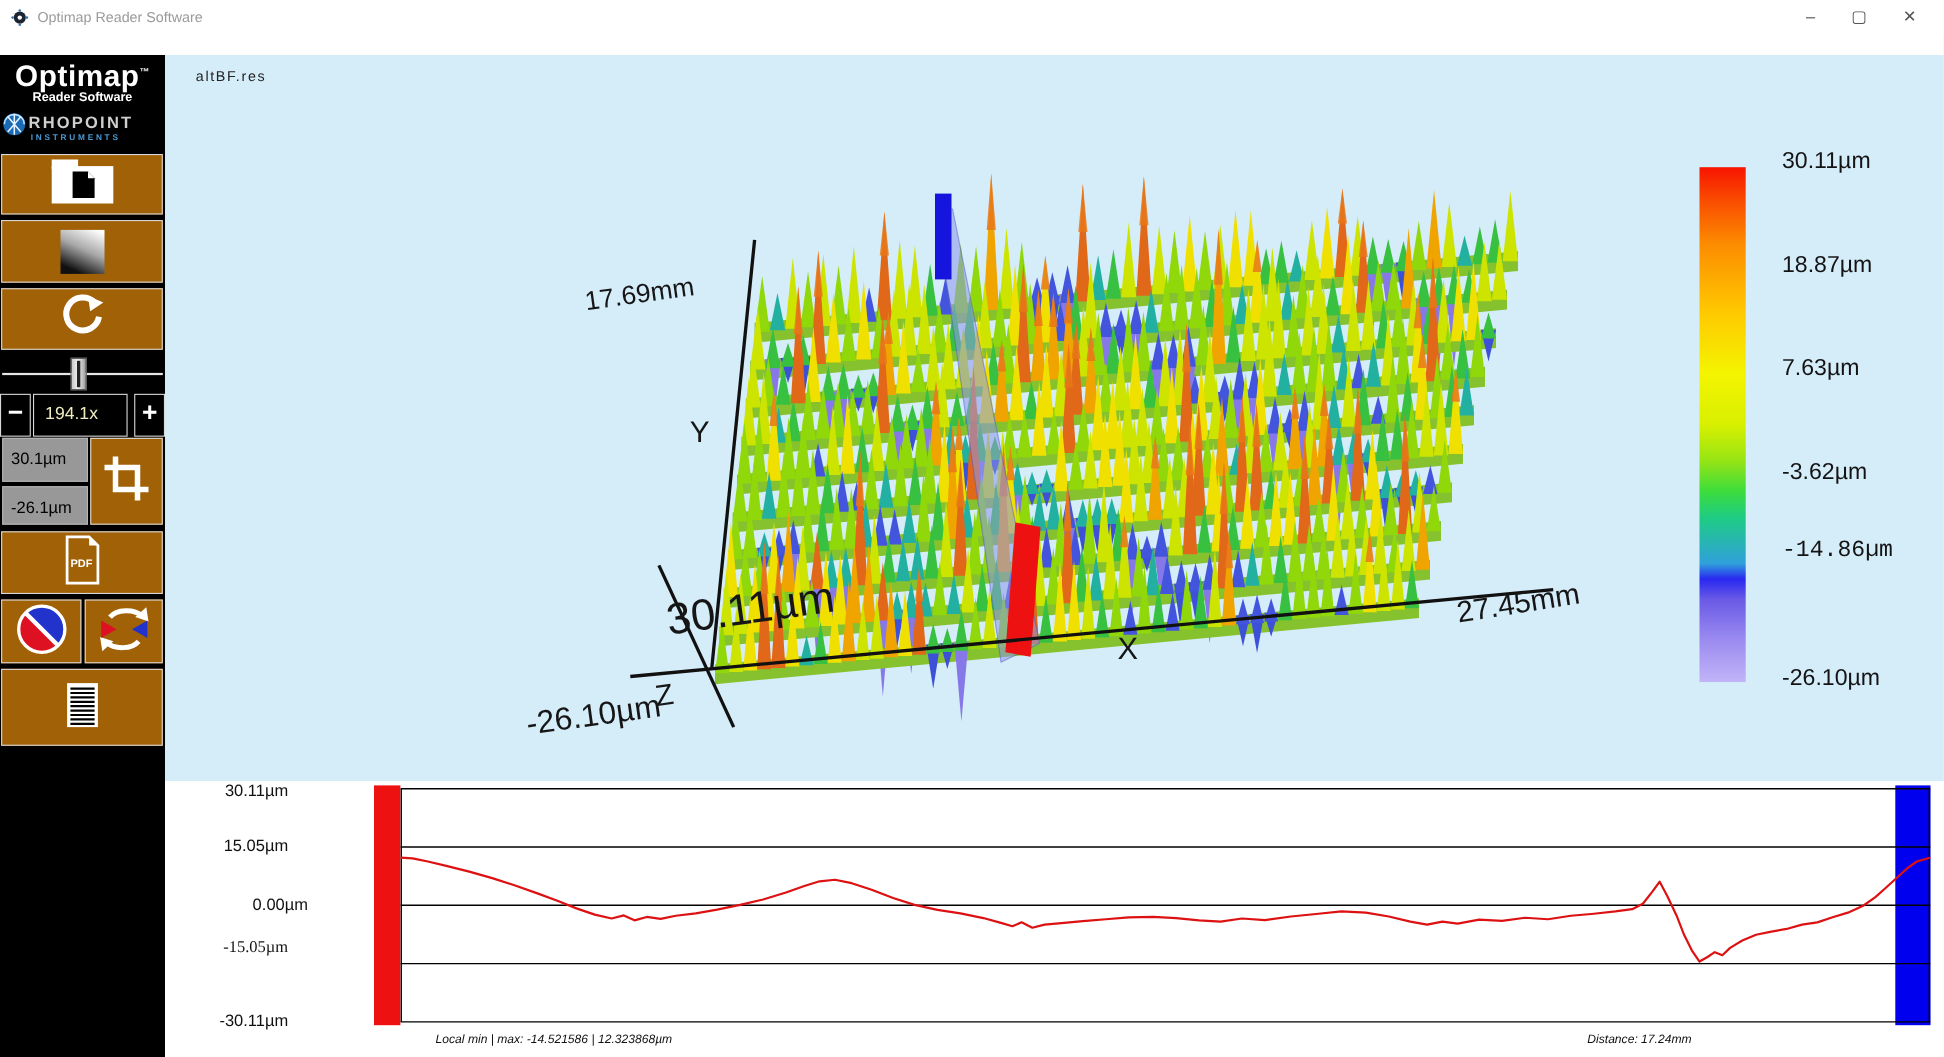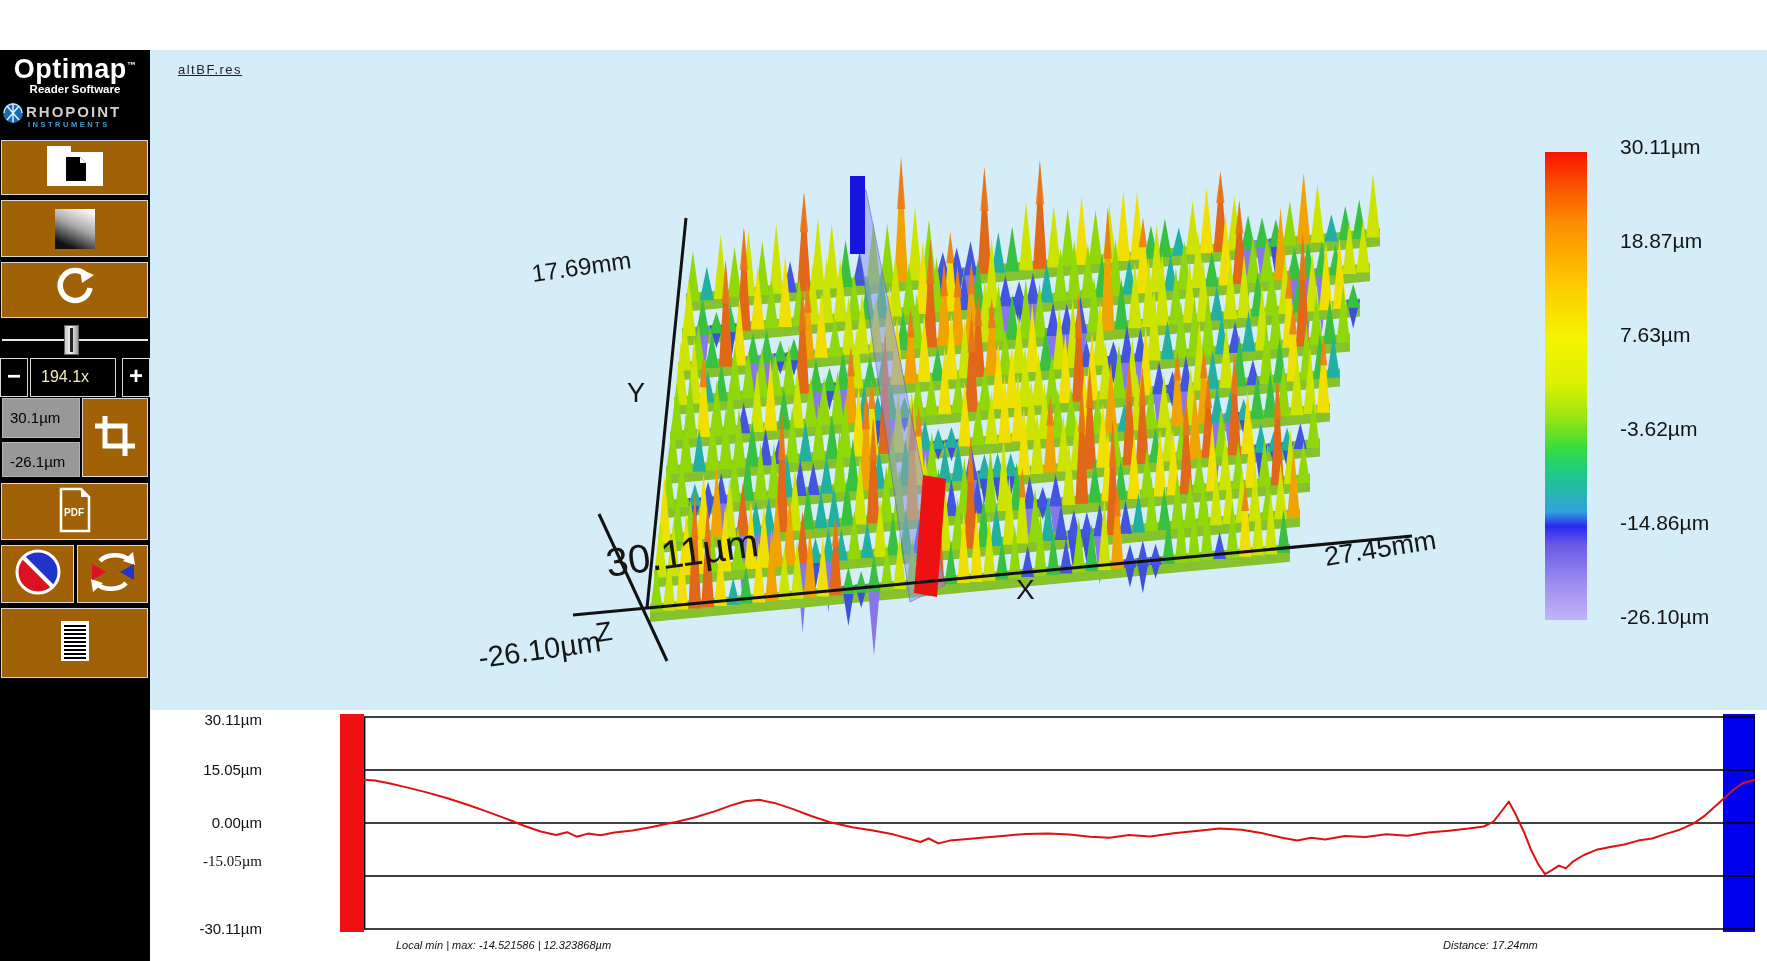--- a/index.html
+++ b/index.html
@@ -44,41 +44,57 @@
   .zbtn{position:absolute;top:0;width:28px;height:39px;background:#000;border:1.5px solid #d8d8d8;
         box-sizing:border-box;color:#fff;font-size:24px;font-weight:bold;text-align:center;line-height:34px;cursor:pointer;}
   .zdisp{position:absolute;left:30px;top:0;width:86px;height:39px;background:#000;border:1.5px solid #d8d8d8;
          box-sizing:border-box;color:#efedc0;font-size:16px;line-height:36px;padding-left:10px;}
 
   .graybtn{position:absolute;left:2px;width:78px;background:#989898;color:#000000;font-size:15px;
            line-height:38px;padding-left:7px;box-sizing:border-box;border:1px solid #b4b4b4;cursor:pointer;}
 
   
   .main3d{position:absolute;left:150px;top:50px;width:1617px;height:660px;background:#d5ecf9;}
-  .filename{position:absolute;left:28px;top:12px;font-size:13px;letter-spacing:1.5px;color:#222;text-decoration:underline;}
+  .filename{position:absolute;left:28px;top:12px;font-size:13px;letter-spacing:1.5px;color:#222;}
   #surface3d{position:absolute;left:0;top:0;}
   .colorbar{position:absolute;left:1395px;top:102px;width:42px;height:468px;}
   .cblabel{position:absolute;left:1470px;height:26px;font-size:21px;color:#141414;white-space:nowrap;}
 
   
   .profilepanel{position:absolute;left:150px;top:710px;width:1617px;height:251px;background:#fff;}
   .ptick{position:absolute;left:0;width:112px;text-align:right;font-size:15px;color:#111;height:18px;}
   #profileSvg{position:absolute;left:214px;top:6px;}
   .pbar{position:absolute;top:4px;height:218px;}
   .pbar.start{left:190px;width:24px;background:#ee1111;}
   .pbar.end{left:1573px;width:32px;background:#0000ee;}
   .pstatus{position:absolute;top:229px;font-size:11px;color:#111;white-space:nowrap;font-style:italic;}
   .pstatus.lmm{left:246px;}
   .pstatus.dist{left:1293px;}
 </style>
 </head>
 <body>
 
 <div class="app">
 
+  <div class="titlebar">
+    <span class="appicon">
+      <svg width="16" height="16">
+        <circle cx="8" cy="8" r="5.5" fill="#1b2430"></circle>
+        <circle cx="8" cy="8" r="2" fill="#ffffff"></circle>
+        <circle cx="1.5" cy="8" r="1.2" fill="#3e78b0"></circle>
+        <circle cx="14.5" cy="8" r="1.2" fill="#3e78b0"></circle>
+        <circle cx="8" cy="1.5" r="1.2" fill="#3e78b0"></circle>
+        <circle cx="8" cy="14.5" r="1.2" fill="#3e78b0"></circle>
+      </svg>
+    </span>
+    <span class="title">Optimap Reader Software</span>
+    <span class="wbtn min">–</span>
+    <span class="wbtn max">▢</span>
+    <span class="wbtn cls">✕</span>
+  </div>
 
 
   <div class="sidebar">
     <div class="brand">
       <div class="bname"><span>Optimap</span><sup>™</sup></div>
       <div class="bsub">Reader Software</div>
     </div>
     <div class="rhrow">
       <span class="rhglobe">
         <svg width="22" height="22">
@@ -844,30 +860,30 @@
         <text x="866" y="549" font-size="28" fill="#161616" font-family="&quot;Liberation Sans&quot;,sans-serif">X</text>
         <text x="1176" y="516" font-size="27" fill="#161616" font-family="&quot;Liberation Sans&quot;,sans-serif" transform="rotate(-9 1176 516)">27.45mm</text>
       </svg>
     <div class="filename">altBF.res</div>
     <div class="colorbar" id="colorbar" style="background: linear-gradient(rgb(248, 20, 0) 0%, rgb(250, 80, 0) 7%, rgb(252, 140, 0) 15%, rgb(255, 200, 0) 28%, rgb(244, 244, 0) 40%, rgb(216, 240, 0) 50%, rgb(150, 228, 20) 57%, rgb(60, 220, 60) 63%, rgb(30, 204, 130) 68%, rgb(40, 180, 180) 73%, rgb(48, 160, 220) 77%, rgb(40, 40, 240) 80%, rgb(106, 90, 230) 84%, rgb(156, 140, 240) 92%, rgb(194, 180, 248) 100%);"></div>
     <div id="cblabels">
         <div class="cblabel" style="top: 85px;">30.11µm</div>
         <div class="cblabel" style="top: 179px;">18.87µm</div>
         <div class="cblabel" style="top: 273px;">7.63µm</div>
         <div class="cblabel" style="top: 367px;">-3.62µm</div>
-        <div class="cblabel" style="top: 461px;">-14.86µm</div>
+        <div class="cblabel" style="top: 439px; font-family: Liberation Mono, monospace;">-14.86µm</div>
         <div class="cblabel" style="top: 555px;">-26.10µm</div>
       </div>
   </div>
 
   <div class="profilepanel">
     <div id="pticks">
         <div class="ptick" style="top: 1px;">30.11µm</div>
         <div class="ptick" style="top: 51px;">15.05µm</div>
-        <div class="ptick" style="top: 104px;">0.00µm</div>
+        <div class="ptick" style="top: 104px; margin-left: 18px;">0.00µm</div>
         <div class="ptick" style="top: 143px; font-family: Liberation Serif, serif;">-15.05µm</div>
         <div class="ptick" style="top: 210px;">-30.11µm</div>
       </div>
     <div class="pbar start"></div>
     <div class="pbar end"></div>
     <svg id="profileSvg" width="1391" height="214" viewBox="0 0 1391 214">
         <line x1="0" y1="1" x2="1391" y2="1" stroke="#000" stroke-width="1.3"></line>
         <line x1="0" y1="54" x2="1391" y2="54" stroke="#000" stroke-width="1.3"></line>
         <line x1="0" y1="107" x2="1391" y2="107" stroke="#000" stroke-width="1.3"></line>
         <line x1="0" y1="160" x2="1391" y2="160" stroke="#000" stroke-width="1.3"></line>

